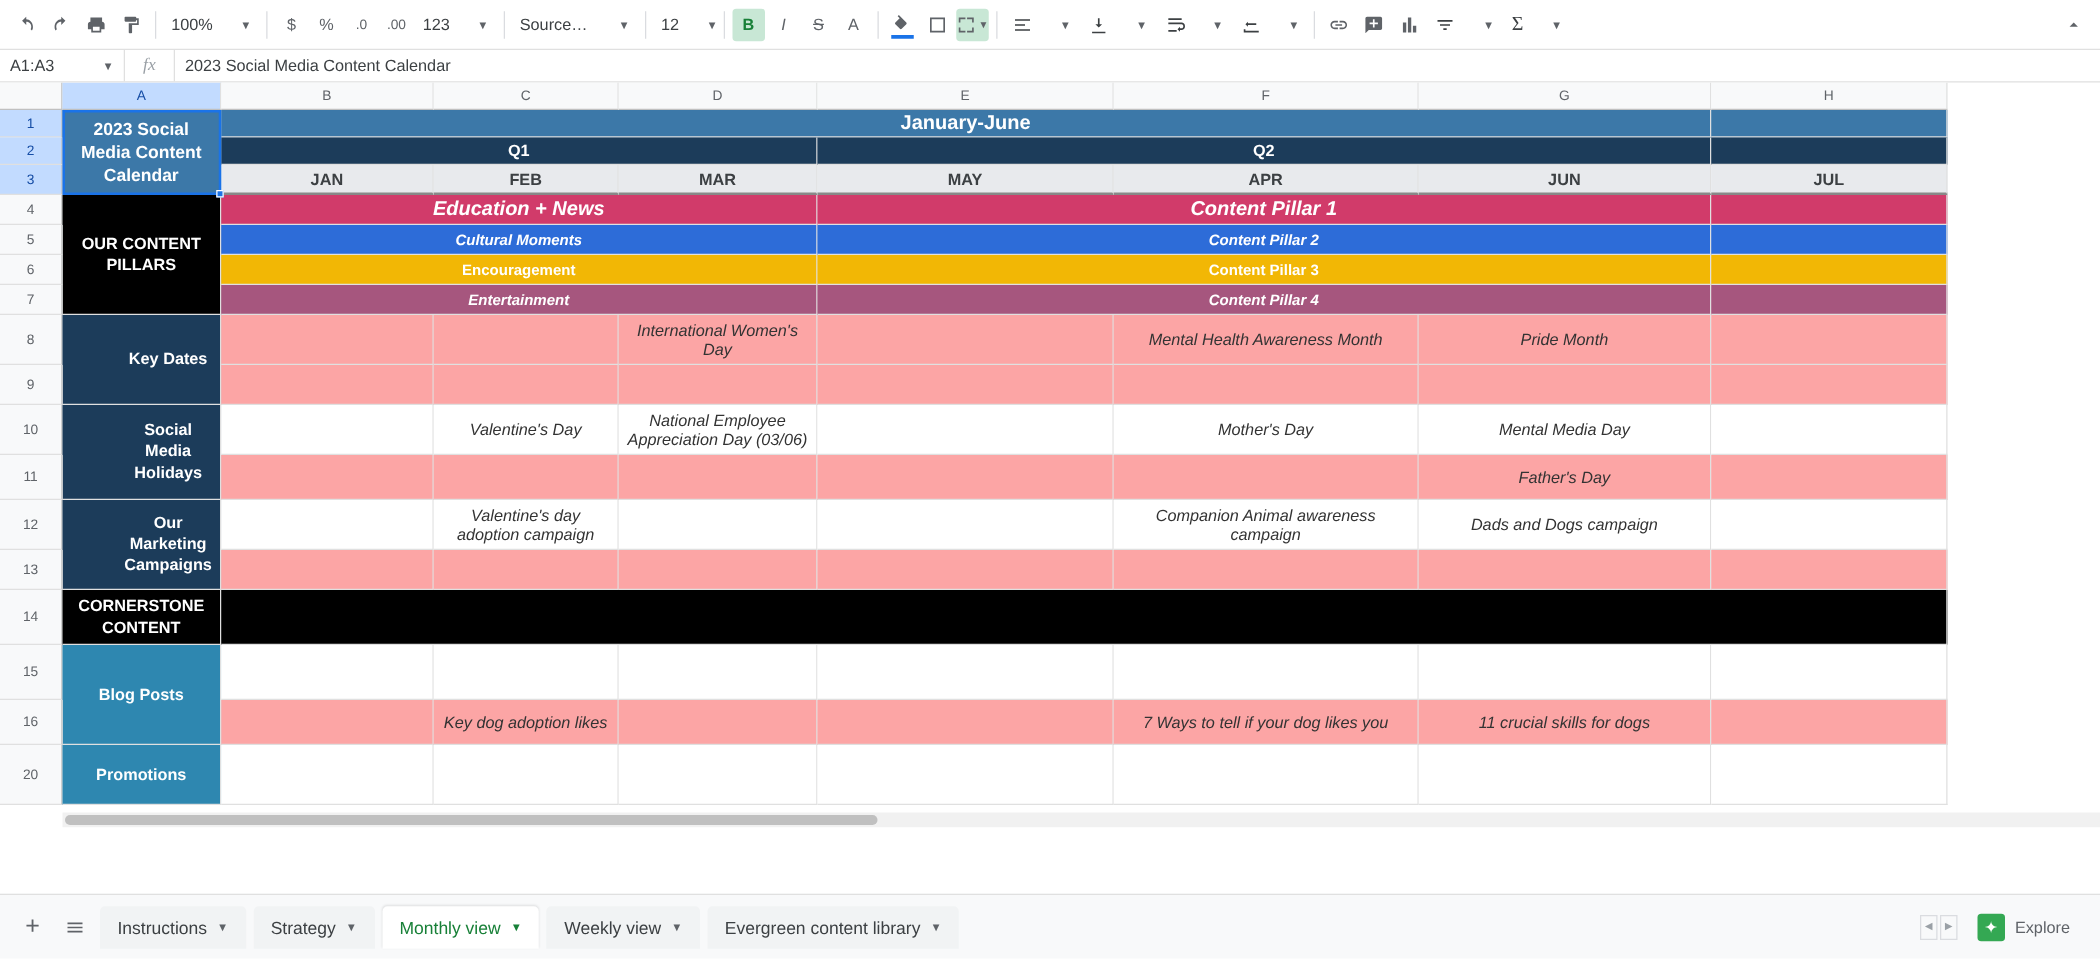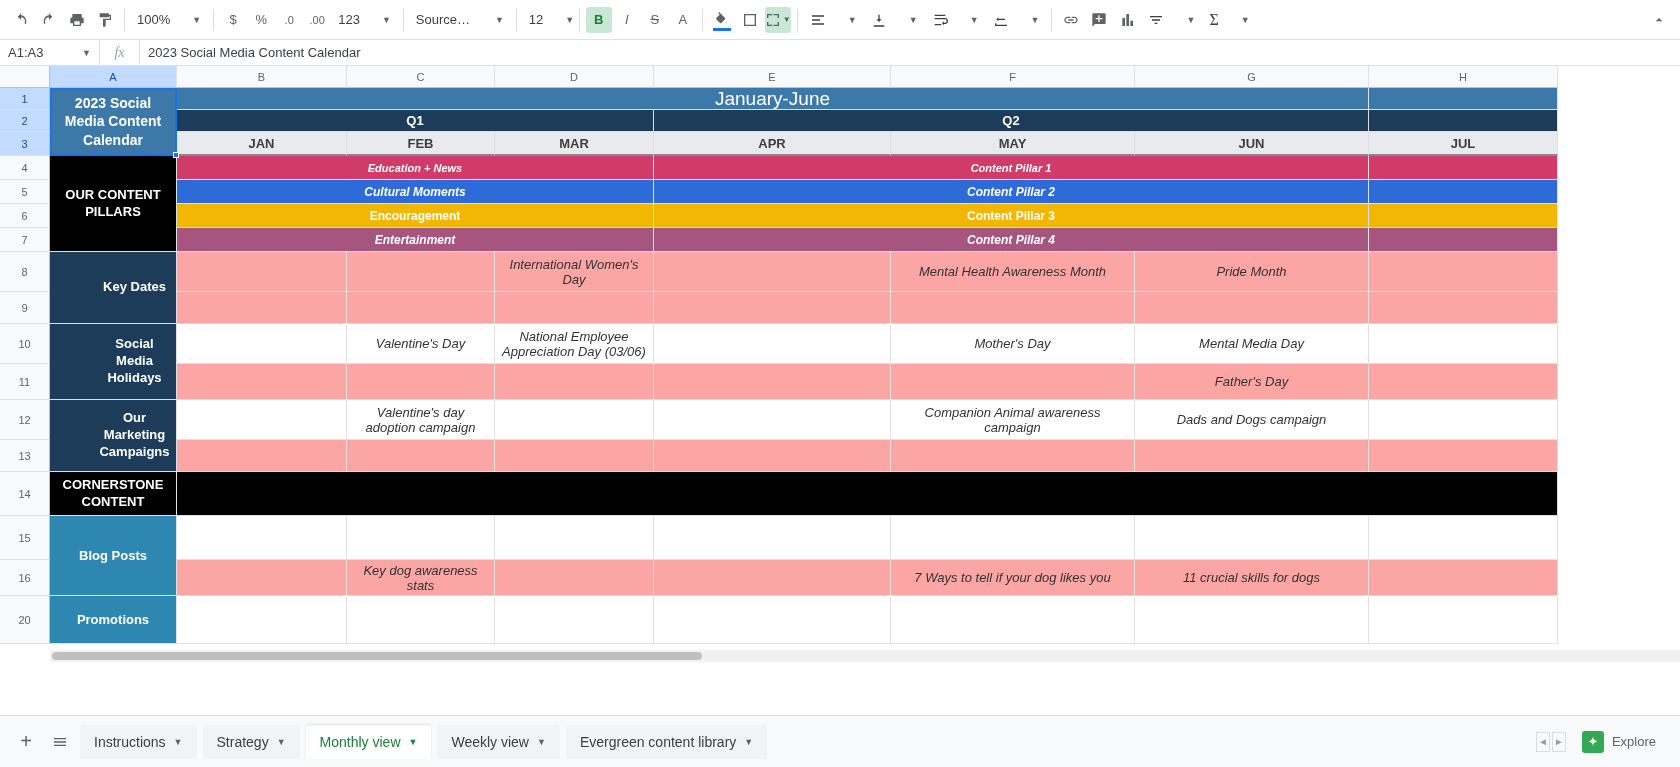--- a/index.html
+++ b/index.html
@@ -28,28 +28,28 @@
 .grid-wrap { position: relative; height: 596px; overflow: hidden; }
 .grid { display: grid; grid-template-columns: 50px 127px 170px 148px 159px 237px 244px 234px 189px; }
 .colhead { background: #f8f9fa; border-right: 1px solid #e0e0e0; border-bottom: 1px solid #c0c0c0; height: 22px; display: flex; align-items: center; justify-content: center; font-size: 11px; color: #5f6368; }
 .colhead.sel { background: #c2dbff; color:#174ea6; }
 .corner { background: #f8f9fa; border-right: 1px solid #c0c0c0; border-bottom: 1px solid #c0c0c0; }
 .rowhead { background: #f8f9fa; border-right: 1px solid #c0c0c0; border-bottom: 1px solid #e0e0e0; display: flex; align-items: center; justify-content: center; font-size: 11px; color: #5f6368; }
 .rowhead.sel { background: #c2dbff; color:#174ea6; }
 .cell { border-right: 1px solid #e0e0e0; border-bottom: 1px solid #e0e0e0; display: flex; align-items: center; justify-content: center; text-align: center; padding: 2px 4px; font-size: 13px; }
 
 .title-cell { background: #3c78a8; color: #fff; font-weight: bold; font-size: 14px; line-height: 1.3; }
-.period-cell { background: #3c78a8; color: #fff; font-weight: normal; font-size: 19px; }
+.period-cell { background: #3c78a8; color: #fff; font-weight: bold; font-size: 16px; }
 .q-cell { background: #1c3c5a; color: #fff; font-weight: bold; }
 .month-cell { background: #e8eaed; color: #3c4043; font-weight: bold; border-bottom: 2px solid #888; }
 .black-cell { background: #000; color: #fff; font-weight: bold; text-align: center; line-height:1.3;}
 .navy-cell { background: #1c3c5a; color: #fff; font-weight: bold; text-align:center; line-height:1.3;padding-left:47px;}
 .teal-cell { background: #2e87b0; color: #fff; font-weight: bold; }
 
-.pillar-pink { background: #d13b6a; color: #fff; font-style: italic; font-weight: bold; font-size: 11px; }
+.pillar-pink { background: #d13b6a; color: #fff; font-style: italic; font-weight: bold; font-size: 16px; }
 .pillar-blue { background: #2d6cd8; color: #fff; font-style: italic; font-weight: bold; font-size: 12px; }
 .pillar-yellow { background: #f2b705; color: #fff; font-weight: bold; font-size: 12px; }
 .pillar-mauve { background: #a6567e; color: #fff; font-style: italic; font-weight: bold; font-size: 12px; }
 
 .data-cell { background: #fca5a5; font-style: italic; color: #333; }
 .data-cell-white { background: #fff; font-style: italic; color: #333; }
 .black-span { background: #000; }
 .white-empty { background:#fff; }
 
 
@@ -238,22 +238,22 @@
 
   <div class="rowhead sel" style="height:22px">2</div>
   <div class="cell q-cell" style="grid-column:span 3;height:22px">Q1</div>
   <div class="cell q-cell" style="grid-column:span 3;height:22px">Q2</div>
   <div class="cell q-cell" style="height:22px"></div>
 
   <div class="rowhead sel" style="height:24px">3</div>
   <div class="cell month-cell">JAN</div>
   <div class="cell month-cell">FEB</div>
   <div class="cell month-cell">MAR</div>
+  <div class="cell month-cell">MAY</div>
   <div class="cell month-cell">APR</div>
-  <div class="cell month-cell">MAY</div>
   <div class="cell month-cell">JUN</div>
   <div class="cell month-cell">JUL</div>
 
   <div class="rowhead" style="height:24px">4</div>
   <div class="cell black-cell" style="grid-row:span 4">OUR CONTENT PILLARS</div>
   <div class="cell pillar-pink" style="grid-column:span 3">Education + News</div>
   <div class="cell pillar-pink" style="grid-column:span 3">Content Pillar 1</div>
   <div class="cell pillar-pink"></div>
 
   <div class="rowhead" style="height:24px">5</div>
@@ -337,21 +337,21 @@
   <div class="cell white-empty"></div>
   <div class="cell white-empty"></div>
   <div class="cell white-empty"></div>
   <div class="cell white-empty"></div>
   <div class="cell white-empty"></div>
   <div class="cell white-empty"></div>
   <div class="cell white-empty"></div>
 
   <div class="rowhead" style="height:36px">16</div>
   <div class="cell data-cell"></div>
-  <div class="cell data-cell">Key dog awareness stats</div>
+  <div class="cell data-cell">Key dog adoption likes</div>
   <div class="cell data-cell"></div>
   <div class="cell data-cell"></div>
   <div class="cell data-cell">7 Ways to tell if your dog likes you</div>
   <div class="cell data-cell">11 crucial skills for dogs</div>
   <div class="cell data-cell"></div>
 
   <div class="rowhead" style="height:48px">20</div>
   <div class="cell teal-cell">Promotions</div>
   <div class="cell white-empty"></div>
   <div class="cell white-empty"></div>

